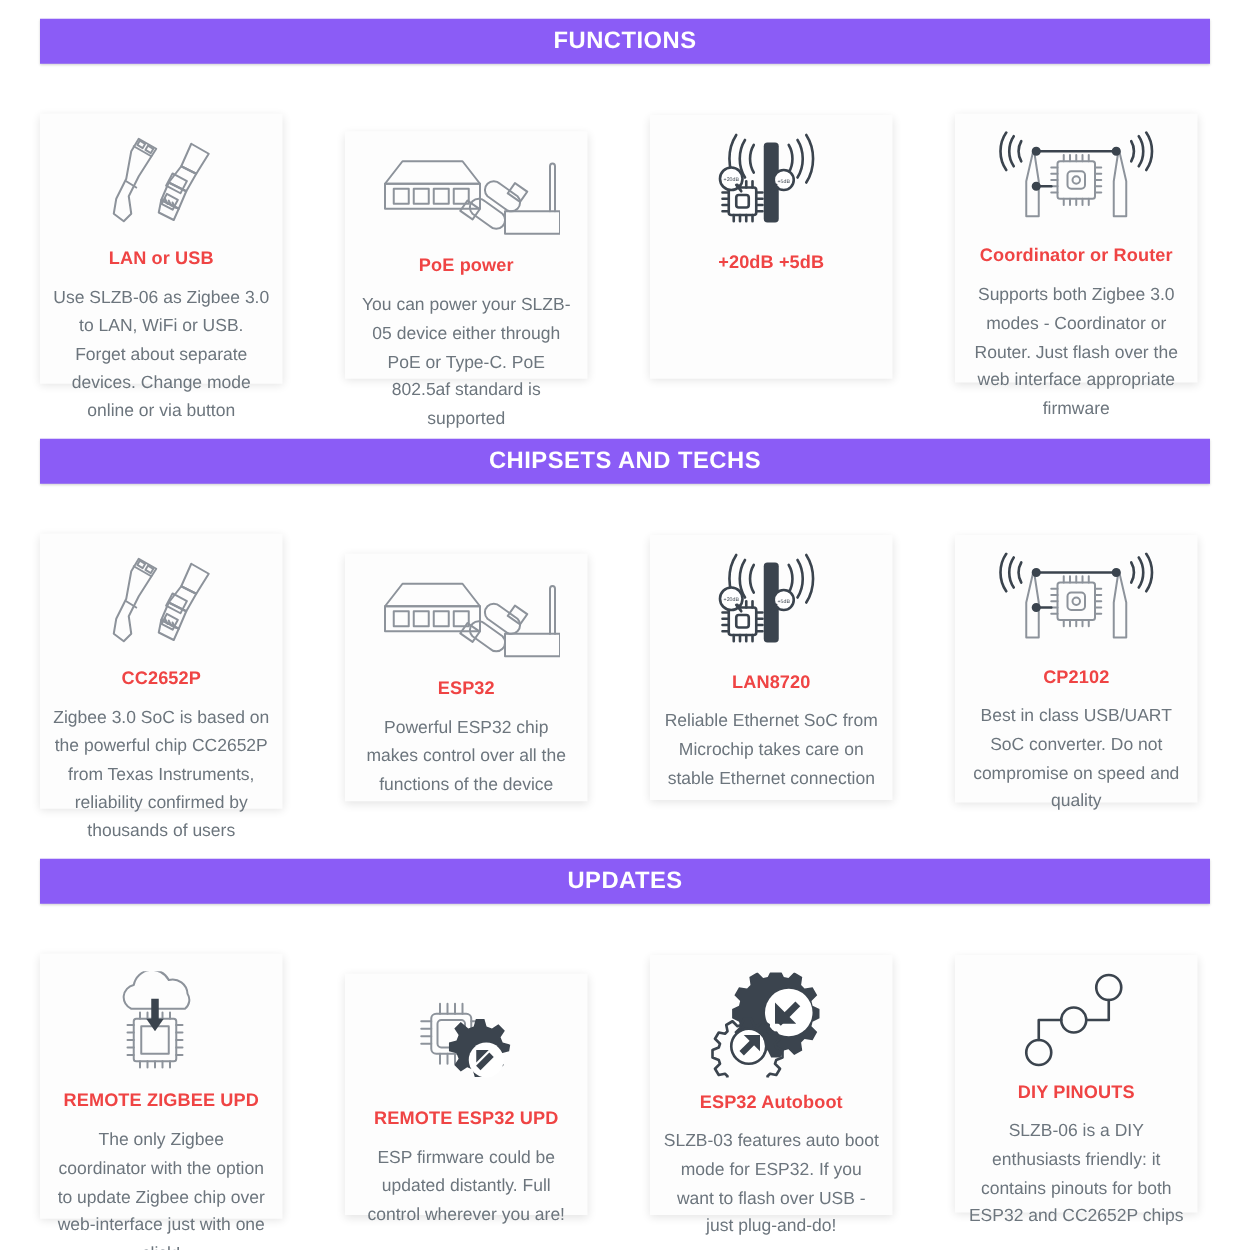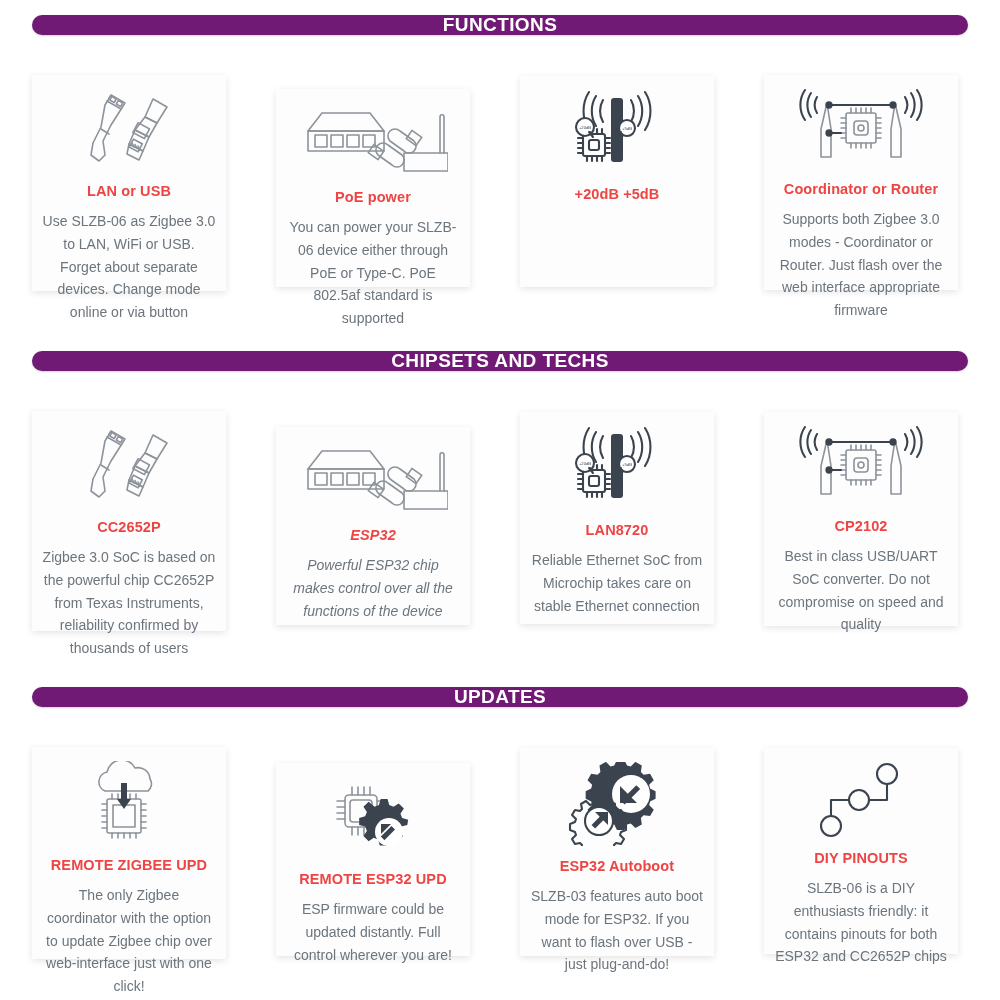--- a/index.html
+++ b/index.html
@@ -8,27 +8,26 @@
     background:#ffffff;
     font-family:"Liberation Sans","DejaVu Sans",sans-serif;
     overflow:hidden;
   }
   .page{position:relative;width:1000px;height:1000px;}
 
   
   .section{position:absolute;left:0;width:1000px;}
   .section-header{
     margin:0 32px;
-    height:20px;
-    background:#701a75;
+    height:36px;
+    background:#8b5cf6;
     color:#ffffff;
     display:flex;align-items:center;justify-content:center;
     font-size:19px;font-weight:bold;letter-spacing:.4px;
     box-shadow:0 1px 2px rgba(0,0,0,.18);
-    border-radius:10px;
   }
 
   
   .cards{
     position:relative;
     margin:0 32px;
     height:240px;
   }
   .card{
     position:absolute;
@@ -62,21 +61,21 @@
     line-height:1.62;margin:0;
   }
 
   
   .sec1 .c0{top:6px;}
   .sec1 .c1{top:20px;}
   .sec1 .c2{top:7px;}
   .sec1 .c3{top:6px;}
 
   .sec2 .c0{top:6px;}
-  .sec2 .c1{top:22px;font-style:italic;}
+  .sec2 .c1{top:22px;}
   .sec2 .c2{top:7px;}
   .sec2 .c3{top:7px;}
 
   .sec3 .c0{top:6px;}
   .sec3 .c1{top:22px;}
   .sec3 .c2{top:7px;}
   .sec3 .c3{top:7px;}
 
   .sec1 .c0{height:216px;}
   .sec1 .c1{height:198px;}
@@ -144,21 +143,21 @@
               <path d="M92 38 a7 7 0 0 1 10 -10 l14 10 a7 7 0 0 1 -10 10 Z"></path>
               <rect x="110" y="30" width="12" height="10" transform="rotate(35 116 35)"></rect>
               <path d="M80 52 a7 7 0 0 1 10 -10 l14 10 a7 7 0 0 1 -10 10 Z"></path>
               <rect x="72" y="44" width="12" height="10" transform="rotate(35 78 49)"></rect>
               <rect x="106" y="50" width="44" height="18"></rect>
               <path d="M142 50 L142 14 C142 11 146 11 146 14 L146 50"></path>
             </g>
           </svg>
         </div>
         <div class="card-title">PoE power</div>
-        <div class="card-desc">You can power your SLZB-06 device either through PoE or Type-C. PoE 802.5af standard is supported</div>
+        <div class="card-desc">You can power your SLZB-05 device either through PoE or Type-C. PoE 802.5af standard is supported</div>
       </div>
 
       <div class="card c2">
         <div class="icon-wrap">
           <svg width="104" height="84" viewBox="0 0 104 84">
             <g class="stroke-d">
               <path d="M38 10 a16 19 0 0 0 0 22"></path>
               <path d="M31 6 a21 25 0 0 0 0 30"></path>
               <path d="M24 2 a26 31 0 0 0 0 38"></path>
               <path d="M66 10 a16 19 0 0 1 0 22"></path>

